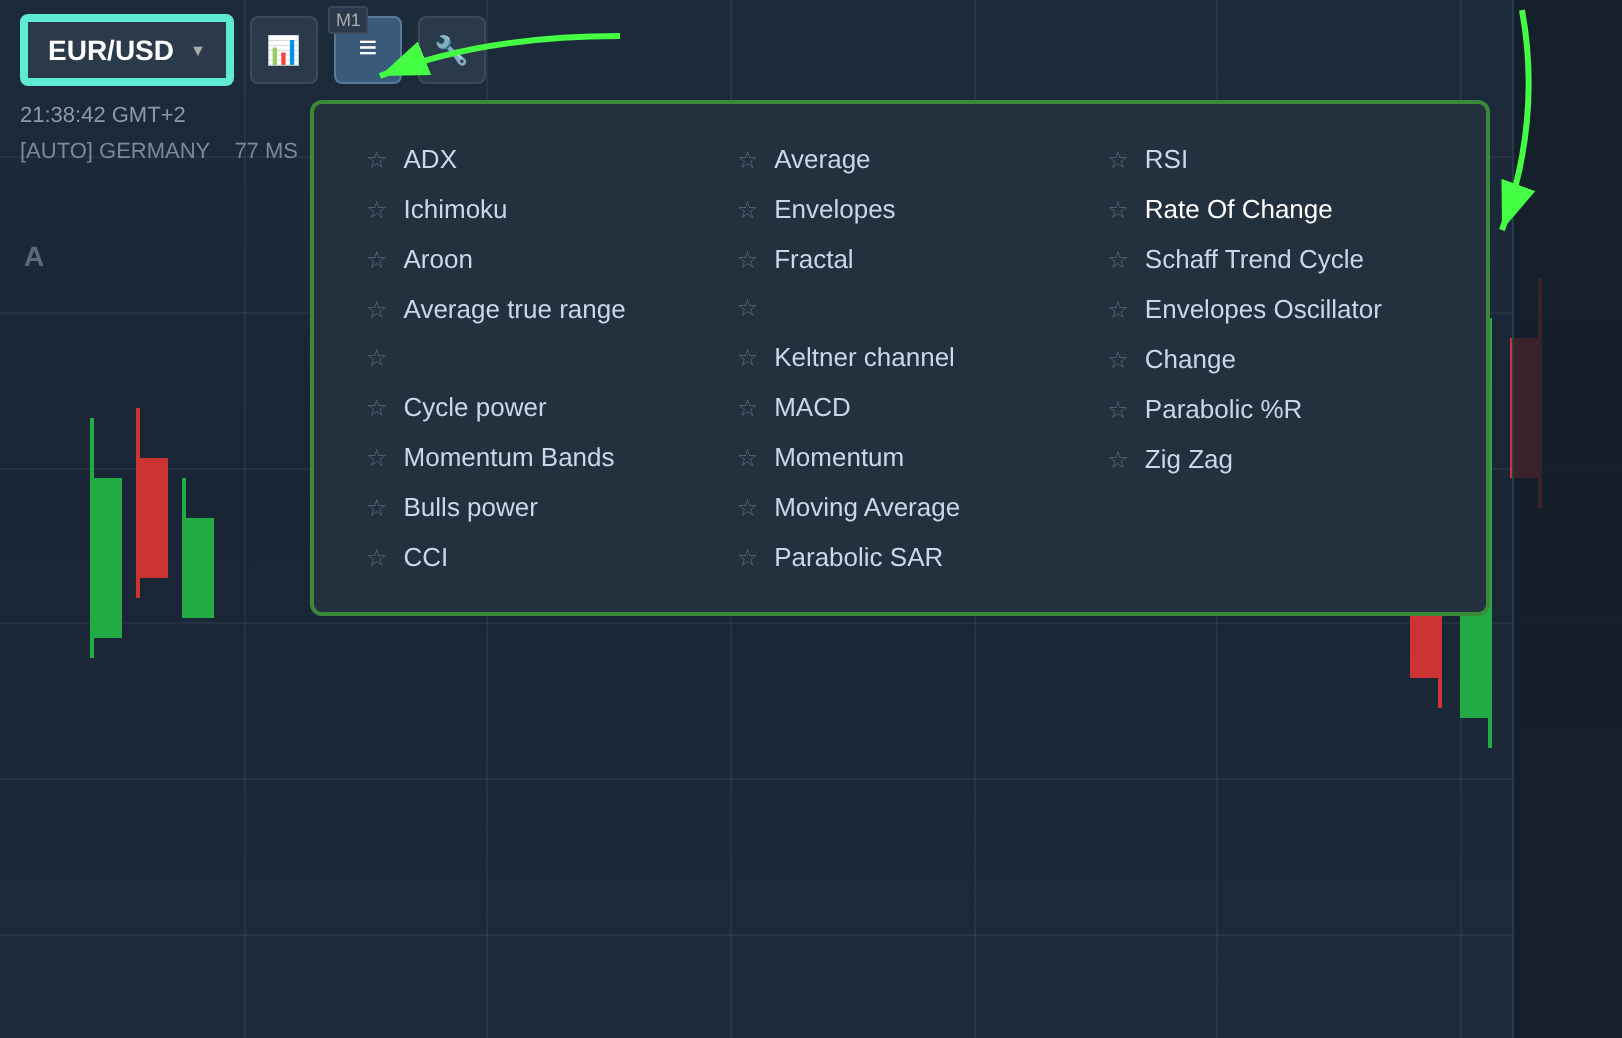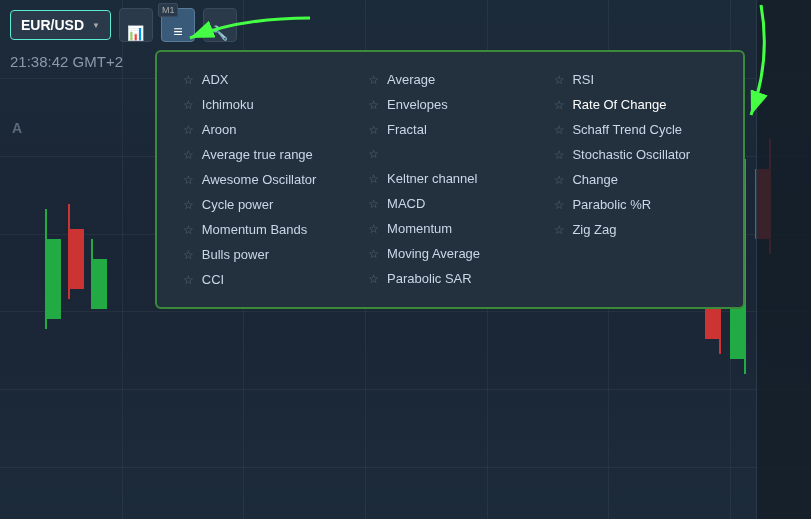--- a/index.html
+++ b/index.html
@@ -57,21 +57,21 @@
       height: 50px;
       display: flex;
       align-items: center;
       padding: 0 10px;
       gap: 8px;
       z-index: 10;
     }
 
     .symbol-dropdown {
       background: #2a3a4a;
-      border: 1px solid #5eead4;
+      border: 4px solid #5eead4;
       color: #ffffff;
       padding: 6px 10px;
       border-radius: 4px;
       font-size: 14px;
       font-weight: bold;
       cursor: pointer;
       display: flex;
       align-items: center;
       gap: 4px;
     }
@@ -85,21 +85,21 @@
 
     .toolbar-btn {
       background: #2a3a4a;
       border: 1px solid #3a4a5a;
       color: #ffffff;
       width: 34px;
       height: 34px;
       border-radius: 4px;
       cursor: pointer;
       display: flex;
-      align-items: flex-end;
+      align-items: center;
       justify-content: center;
       font-size: 14px;
       position: relative;
     }
 
     .toolbar-btn.active {
       background: #3a5a7a;
       border-color: #5a7a9a;
     }
 
@@ -115,21 +115,21 @@
       border-radius: 2px;
     }
 
     
     .info-bar {
       position: absolute;
       top: 50px;
       left: 10px;
       z-index: 10;
       color: #7a8a9a;
-      font-size: 15px;
+      font-size: 11px;
       line-height: 1.6;
     }
 
     .info-bar .time {
       color: #8a9aaa;
     }
 
     
     .marker-a {
       position: absolute;
@@ -274,20 +274,25 @@
     <span style="font-size:16px;">≡</span>
   </div>
 
   <div class="toolbar-btn">
     <span>🔧</span>
   </div>
 </div>
 
 <div class="info-bar">
   <div class="time">21:38:42 GMT+2</div>
+  <div>
+    <span>[AUTO] GERMANY</span>
+    &nbsp;&nbsp;
+    <span>77 MS</span>
+  </div>
 </div>
 
 <div class="marker-a">A</div>
 
 <svg class="arrow-left" width="160" height="60" viewBox="0 0 160 60">
   <defs>
     <marker id="arrowhead1" markerWidth="8" markerHeight="6" refX="8" refY="3" orient="auto">
       <polygon points="0 0, 8 3, 0 6" fill="#44ff44"></polygon>
     </marker>
   </defs>
@@ -318,21 +323,20 @@
       <div class="indicator-item">
         <span class="star-icon">☆</span>
         <span>Aroon</span>
       </div>
       <div class="indicator-item">
         <span class="star-icon">☆</span>
         <span>Average true range</span>
       </div>
       <div class="indicator-item">
         <span class="star-icon">☆</span>
-        <span>Awesome Oscillator</span>
       </div>
       <div class="indicator-item">
         <span class="star-icon">☆</span>
         <span>Cycle power</span>
       </div>
       <div class="indicator-item">
         <span class="star-icon">☆</span>
         <span>Momentum Bands</span>
       </div>
       <div class="indicator-item">
@@ -391,21 +395,21 @@
       <div class="indicator-item highlighted">
         <span class="star-icon">☆</span>
         <span>Rate Of Change</span>
       </div>
       <div class="indicator-item">
         <span class="star-icon">☆</span>
         <span>Schaff Trend Cycle</span>
       </div>
       <div class="indicator-item">
         <span class="star-icon">☆</span>
-        <span>Stochastic Oscillator</span>
+        <span>Envelopes Oscillator</span>
       </div>
       <div class="indicator-item">
         <span class="star-icon">☆</span>
         <span>Change</span>
       </div>
       <div class="indicator-item">
         <span class="star-icon">☆</span>
         <span>Parabolic %R</span>
       </div>
       <div class="indicator-item">

